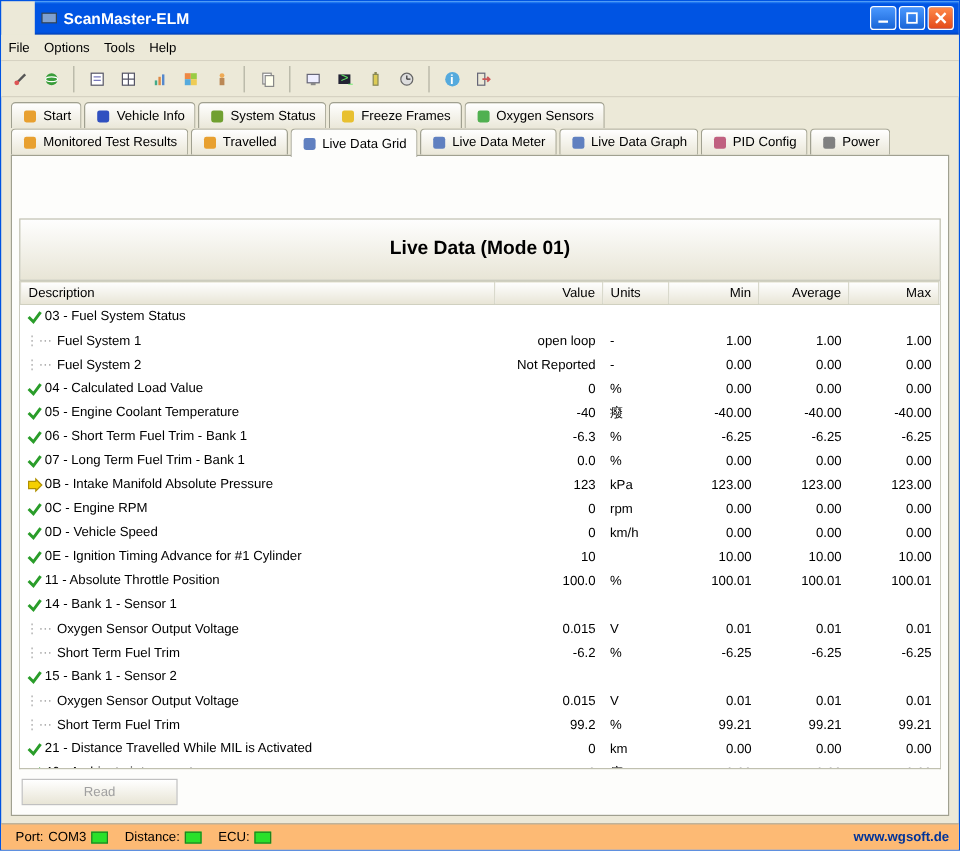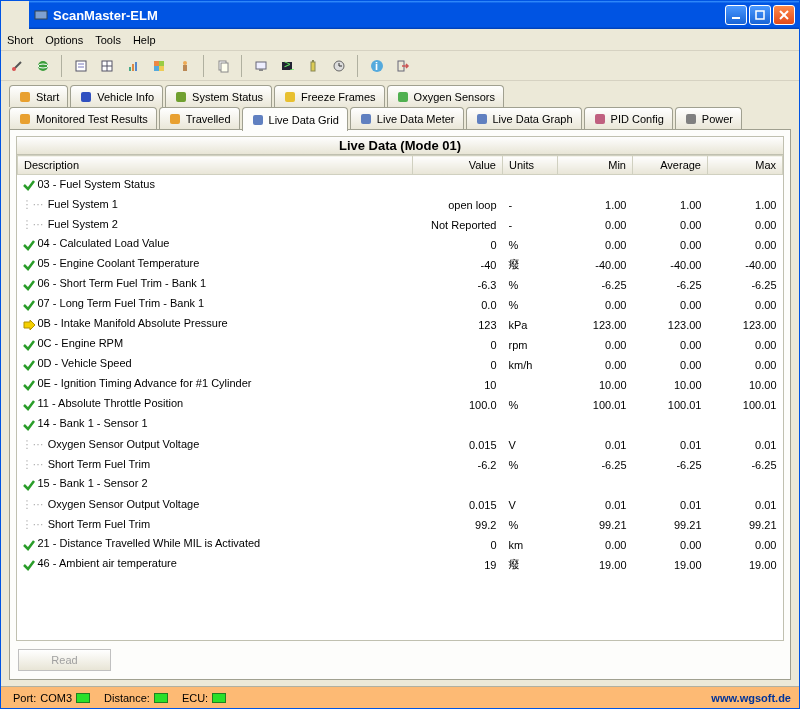--- a/index.html
+++ b/index.html
@@ -15,33 +15,33 @@
 .menubar span { cursor: pointer; }
 .toolbar { height: 30px; background: #ece9d8; display: flex; align-items: center; padding: 0 6px; gap: 6px; border-bottom: 1px solid #d6d2c2; }
 .toolbtn { width: 20px; height: 20px; display:flex; align-items:center; justify-content:center; cursor:pointer; border:1px solid transparent; }
 .toolsep{width:2px;height:22px;border-left:1px solid #b0b0a0;margin:0 2px;}
 .tabarea { padding: 4px 8px 0 8px; }
 .tabrow { display: flex; }
 .tab { height: 22px; padding: 2px 8px; background: linear-gradient(to bottom,#ffffff,#eae7d8); border: 1px solid #a0a090; border-bottom: none; border-radius: 4px 4px 0 0; display: flex; align-items: center; gap: 4px; cursor: pointer; margin-right: 2px; white-space: nowrap; font-size:11px;}
 .tab.active { background: #fdfdfb; position: relative; z-index: 2; height:24px; margin-bottom:-2px;}
 .tab .ticon { width: 14px; height: 14px; display:inline-flex;align-items:center;justify-content:center;}
 .content { margin: 0 8px 6px 8px; background: #fdfdfb; border: 1px solid #a0a090; flex: 1; display: flex; flex-direction: column; padding: 6px; min-height:0;}
-.panel-title { text-align: center; font-weight: bold; font-size: 13px; padding: 1px; background: linear-gradient(to bottom,#fefefe,#e8e5d6); border:1px solid #c0c0b0;}
+.panel-title { text-align: center; font-weight: bold; font-size: 16px; padding: 16px; background: linear-gradient(to bottom,#fefefe,#e8e5d6); border:1px solid #c0c0b0;margin-top:46px;}
 .grid-wrap{flex:1;border:1px solid #c0c0b0;border-top:none;overflow:auto;background:#fff;min-height:0;}
 table.grid { width: 100%; border-collapse: collapse; background: #fff; font-size: 11px; }
 .grid th { background: linear-gradient(to bottom,#fefefe,#e8e5d6); border: 1px solid #d0d0c0; padding: 3px 6px; font-weight: normal; text-align: left; position:sticky; top:0;}
 .grid th.r, .grid td.r { text-align: right; }
 .grid td { padding: 2px 6px; border-bottom: 0; height: 20px; white-space:nowrap;}
 .grid tr td:first-child{padding-left:4px;}
 .rowicon{display:inline-block;width:14px;height:14px;vertical-align:middle;margin-right:2px;}
 .tree-l{display:inline-block;width:20px;text-align:center;color:#b0b0b0;}
 .check svg{stroke:#2a9d2a;stroke-width:2.5;fill:none;}
 .arrow svg{fill:#f5d000;stroke:#b09000;}
 .btnrow{padding:8px 2px 2px 2px;display:flex;gap:14px;}
-.btn{width:93px;height:22px;border:1px solid #888;background:linear-gradient(to bottom,#fff,#e8e5d6);cursor:pointer;display:flex;align-items:center;justify-content:center;}
+.btn{width:130px;height:22px;border:1px solid #888;background:linear-gradient(to bottom,#fff,#e8e5d6);cursor:pointer;display:flex;align-items:center;justify-content:center;}
 .btn.disabled{color:#a0a0a0;border-color:#c0c0c0;cursor:default;}
 .statusbar{height:22px;border-top:1px solid #b0b0a0;background:#fdba74;display:flex;align-items:center;padding:0 8px;gap:6px;font-size:11px;}
 .statusbar .cell{display:flex;align-items:center;gap:4px;padding:0 4px;}
 .led{width:14px;height:10px;background:#2ae02a;border:1px solid #208020;}
 .statusbar .link{color:#003399;font-weight:bold;margin-left:auto;cursor:pointer;}
 svg{display:block;}
 .col-desc{width:auto;}
 .col-val{width:90px;}
 .col-unit{width:55px;}
 .col-n{width:75px;}
@@ -71,21 +71,21 @@
       <div class="winbtn close">
           <svg width="10" height="10">
             <line x1="1" y1="1" x2="9" y2="9" stroke="#fff" stroke-width="2"></line>
             <line x1="9" y1="1" x2="1" y2="9" stroke="#fff" stroke-width="2"></line>
           </svg>
         </div>
     </div>
   </div>
 
   <div class="menubar">
-    <span>Short</span>
+    <span>File</span>
     <span>Options</span>
     <span>Tools</span>
     <span>Help</span>
   </div>
 
   <div class="toolbar">
     <div class="toolbtn">
         <svg width="14" height="14">
           <path d="M3 11 L11 3" stroke="#555" stroke-width="2"></path>
           <circle cx="4" cy="10" r="2" fill="#d55"></circle>

